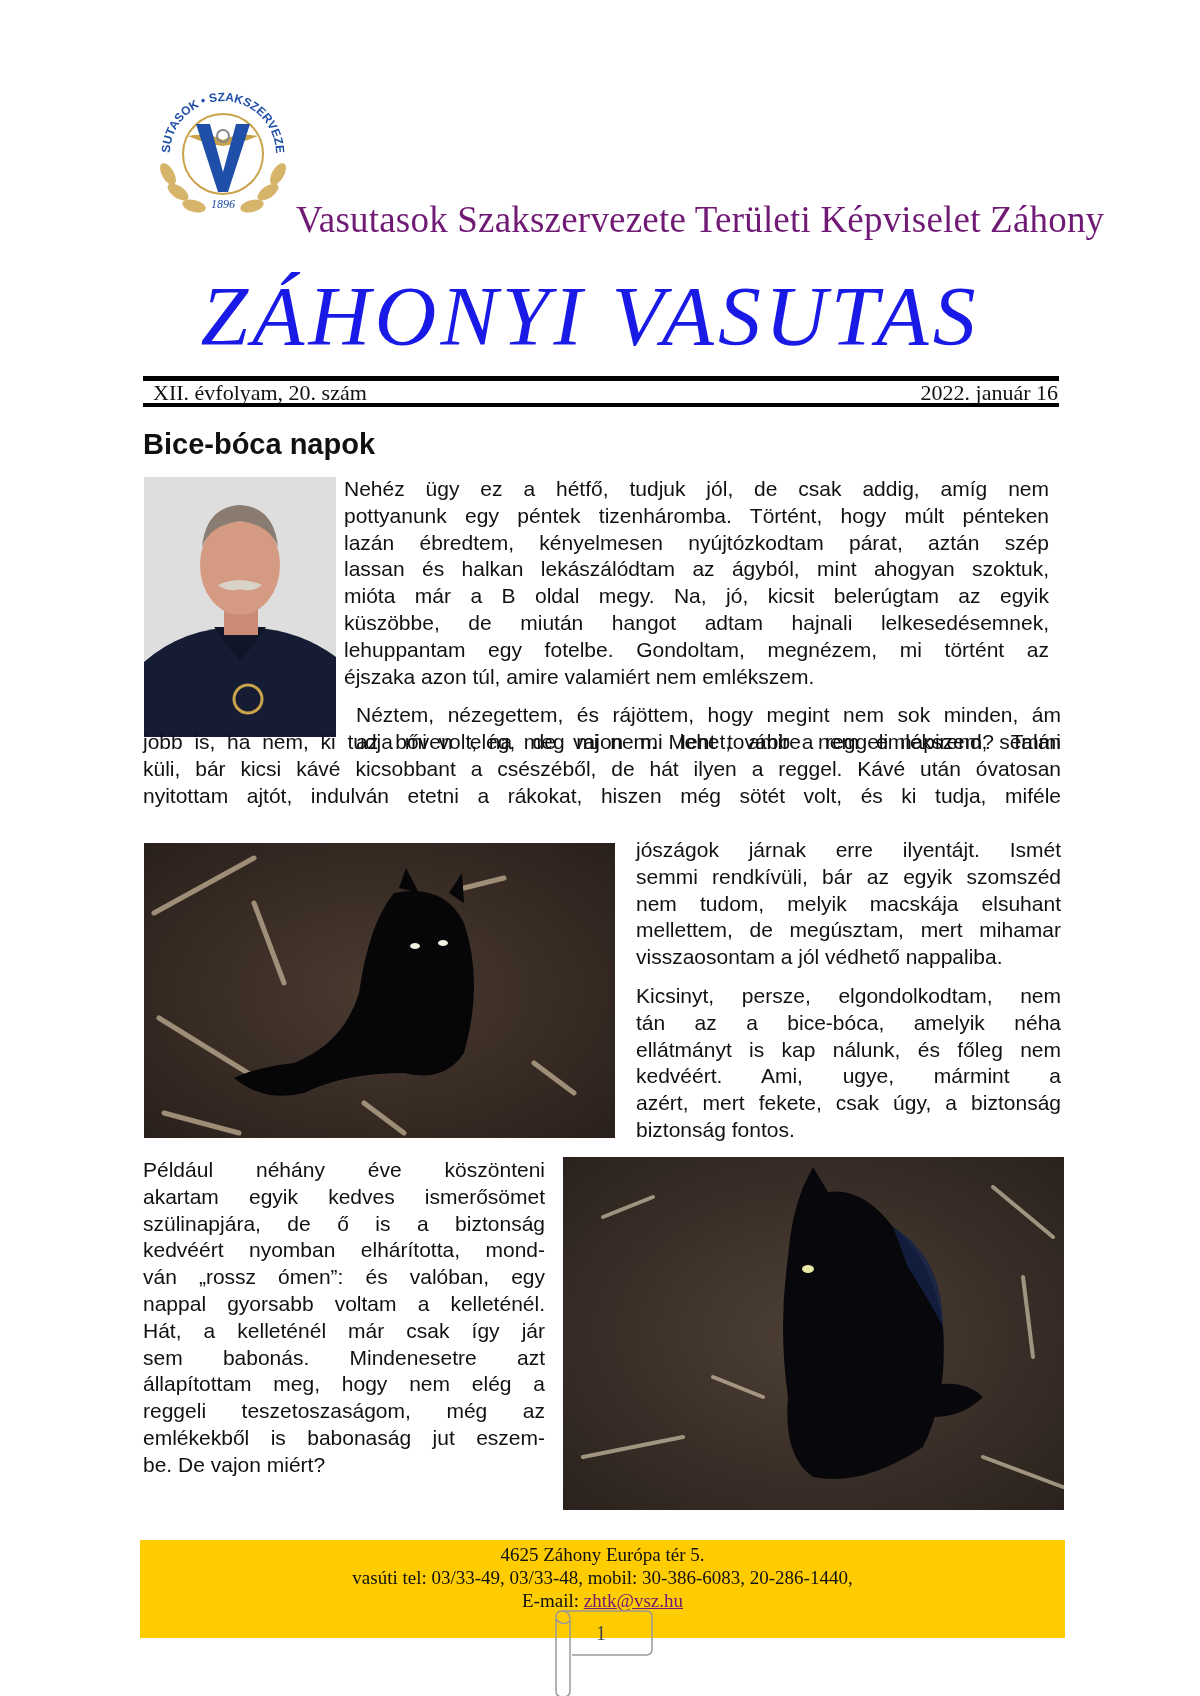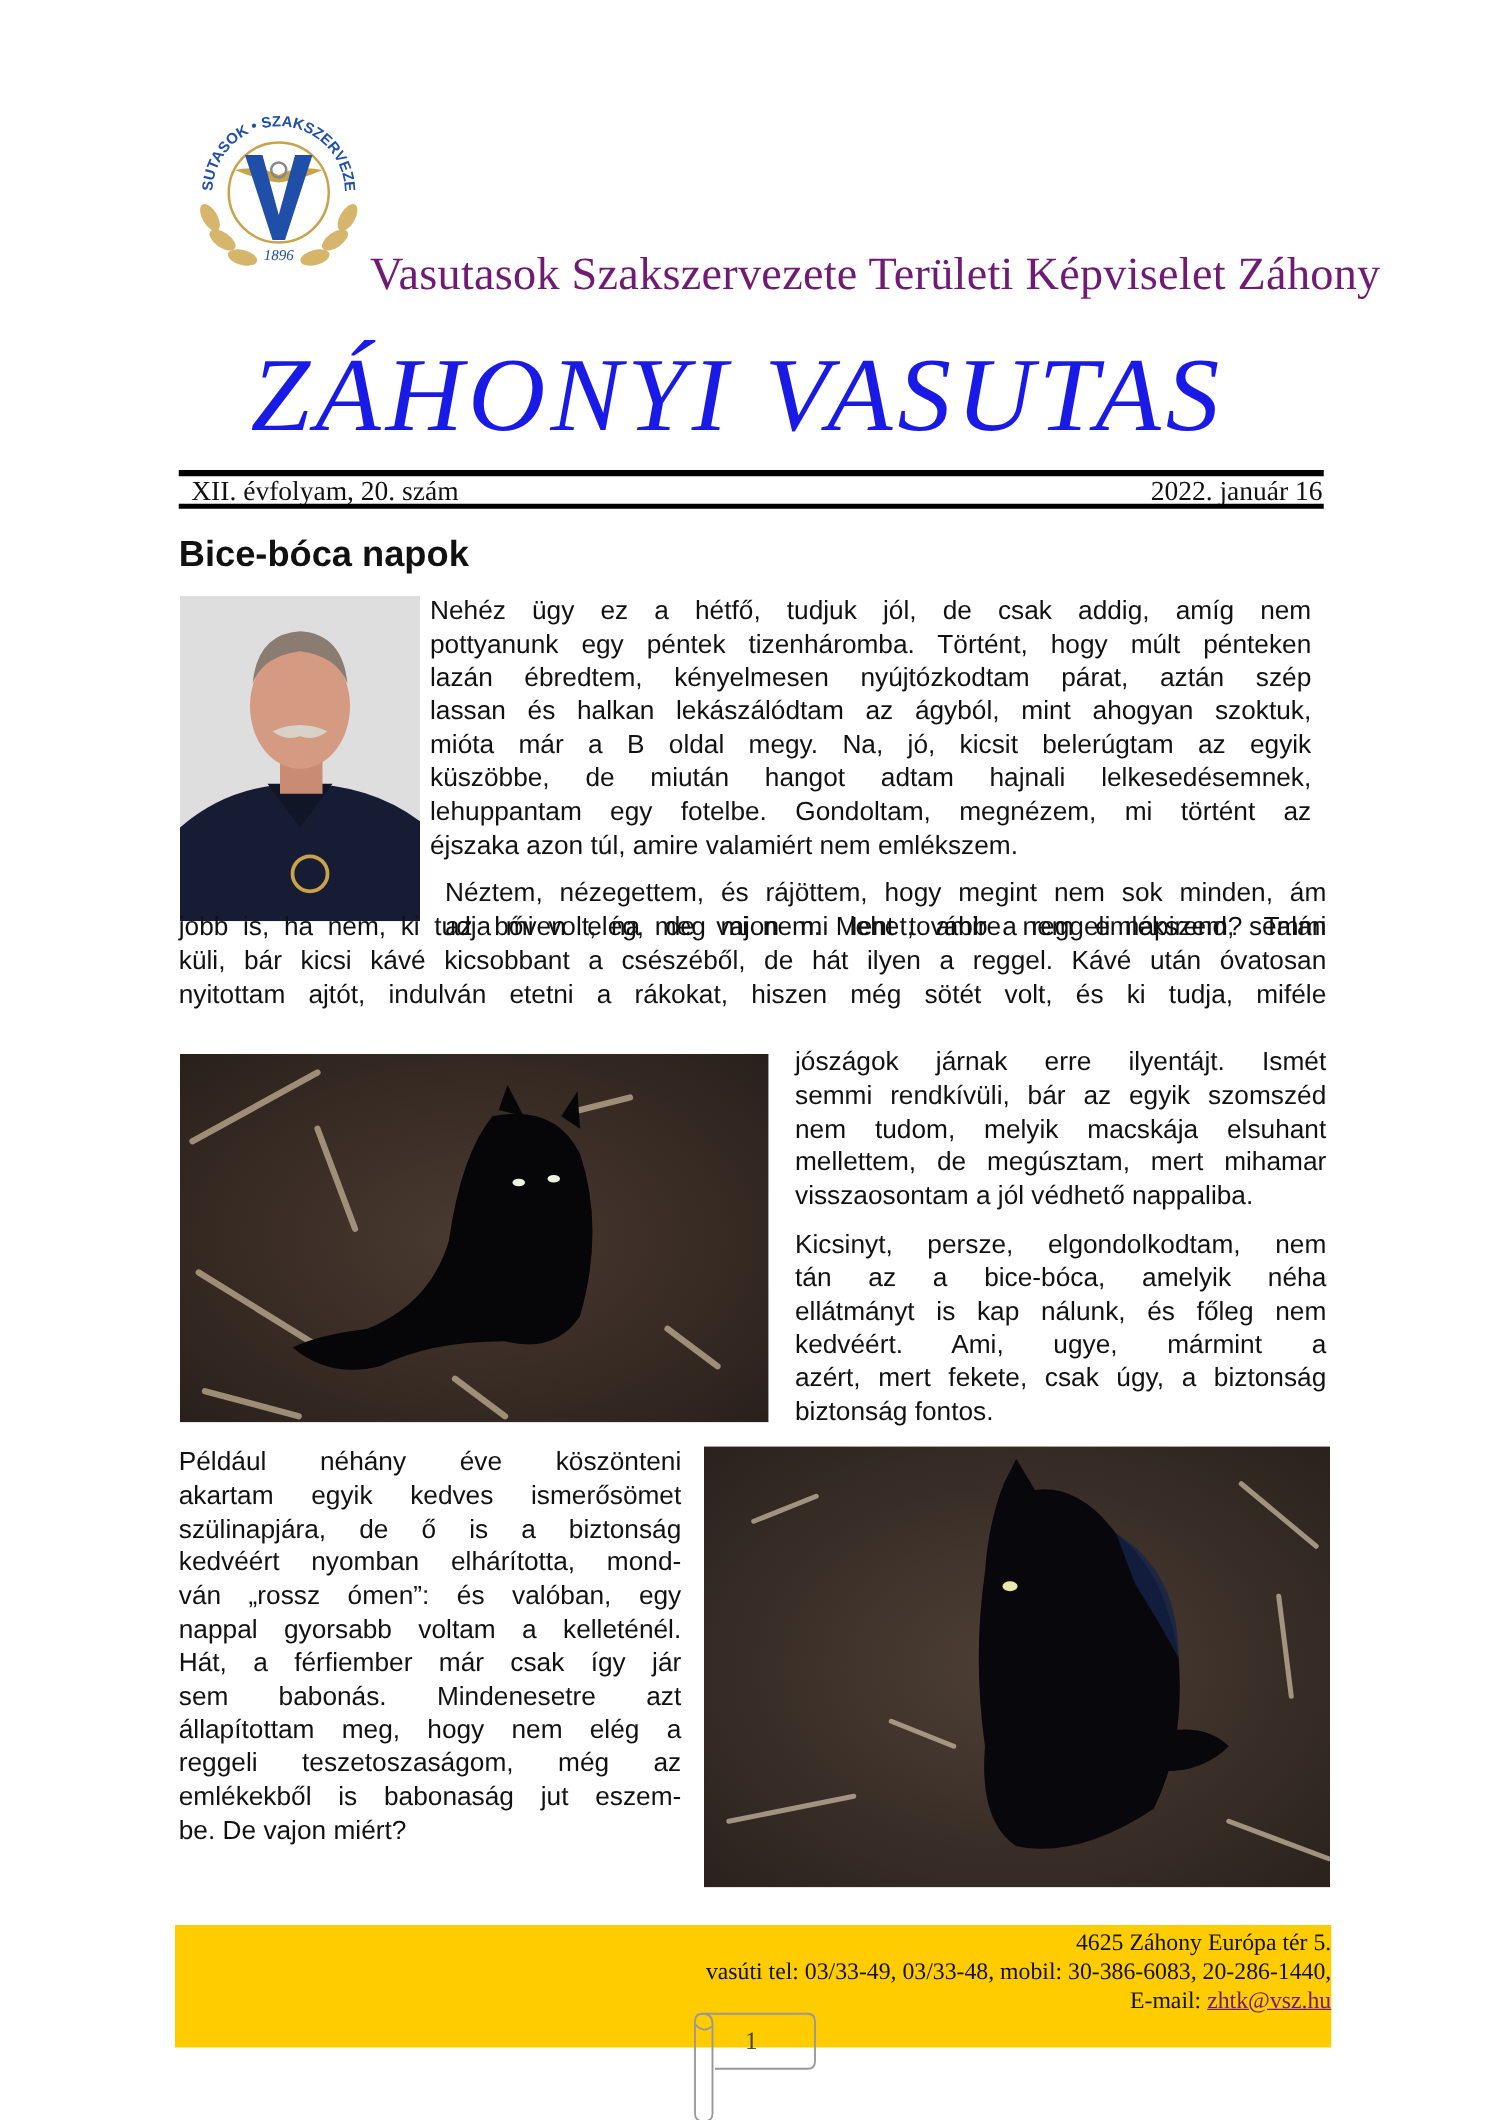--- a/index.html
+++ b/index.html
@@ -32,21 +32,21 @@
   #p3 { left: 636px; top: 983px; width: 425px; }
   #p4 { left: 143px; top: 1157px; width: 402px; }
 
   
   .photo { overflow: hidden; }
   #portrait { left: 144px; top: 477px; width: 192px; height: 260px; background: #dcdcdc; }
   #cat1 { left: 144px; top: 843px; width: 471px; height: 295px; }
   #cat2 { left: 563px; top: 1157px; width: 501px; height: 353px; }
 
   
-  #footer { left: 140px; top: 1540px; width: 925px; height: 98px; background: #ffcc00; text-align: right; font-family: "Liberation Serif", serif; font-size: 19px; line-height: 23px; color: #111; padding-top: 3px; box-sizing: border-box; }
+  #footer { left: 140px; top: 1540px; width: 925px; height: 98px; background: #ffcc00; text-align: center; font-family: "Liberation Serif", serif; font-size: 19px; line-height: 23px; color: #111; padding-top: 3px; box-sizing: border-box; }
   #footer a { color: #701a75; text-decoration: underline; }
   #page-scroll { left: 550px; top: 1605px; width: 110px; height: 95px; }
   #page-number { left: 596px; top: 1622px; font-family: "Liberation Serif", serif; font-size: 20px; color: #444; }
 </style>
 </head>
 <body>
 
 <div id="logo" class="abs">
   <svg width="150" height="150" viewBox="0 0 150 150">
     <defs>
@@ -132,21 +132,21 @@
     <span class="line">azért, mert fekete, csak úgy, a biztonság</span>
     <span class="line last">biztonság fontos.</span>
   </div>
 <div id="p4" class="abs para">
     <span class="line">Például néhány éve köszönteni</span>
     <span class="line">akartam egyik kedves ismerősömet</span>
     <span class="line">szülinapjára, de ő is a biztonság</span>
     <span class="line">kedvéért nyomban elhárította, mond-</span>
     <span class="line">ván „rossz ómen”: és valóban, egy</span>
     <span class="line">nappal gyorsabb voltam a kelleténél.</span>
-    <span class="line">Hát, a férfiember már csak így jár</span>
+    <span class="line">Hát, a kelleténél már csak így jár</span>
     <span class="line">sem babonás. Mindenesetre azt</span>
     <span class="line">állapítottam meg, hogy nem elég a</span>
     <span class="line">reggeli teszetoszaságom, még az</span>
     <span class="line">emlékekből is babonaság jut eszem-</span>
     <span class="line last">be. De vajon miért?</span>
   </div>
 
 <div id="cat1" class="abs photo">
   <svg width="471" height="295" viewBox="0 0 471 295">
     <defs>

